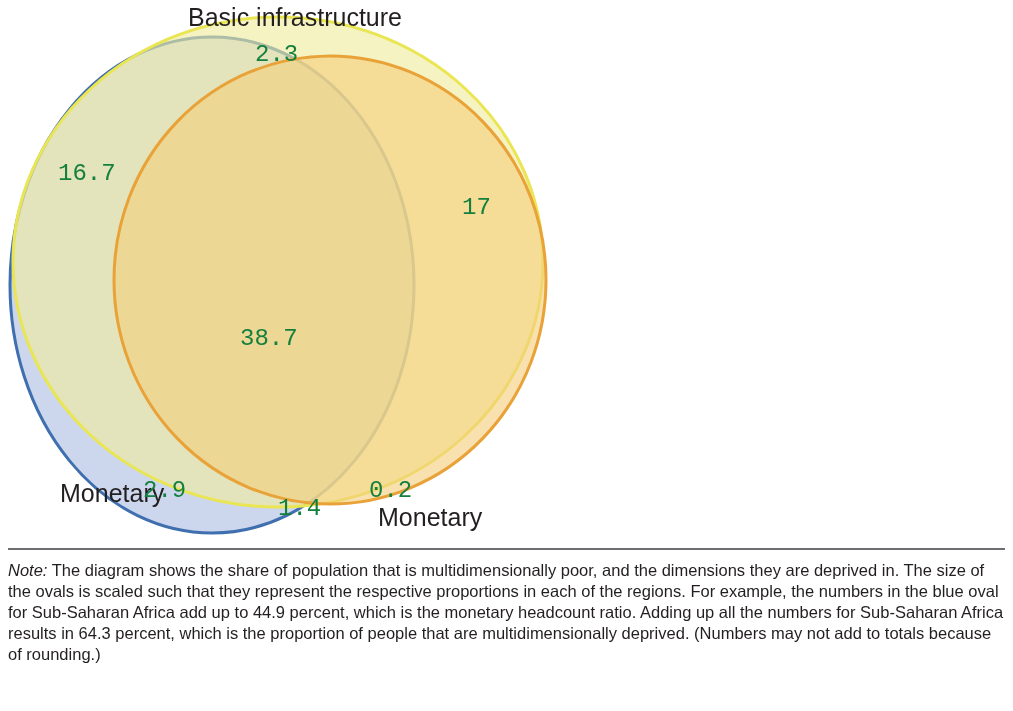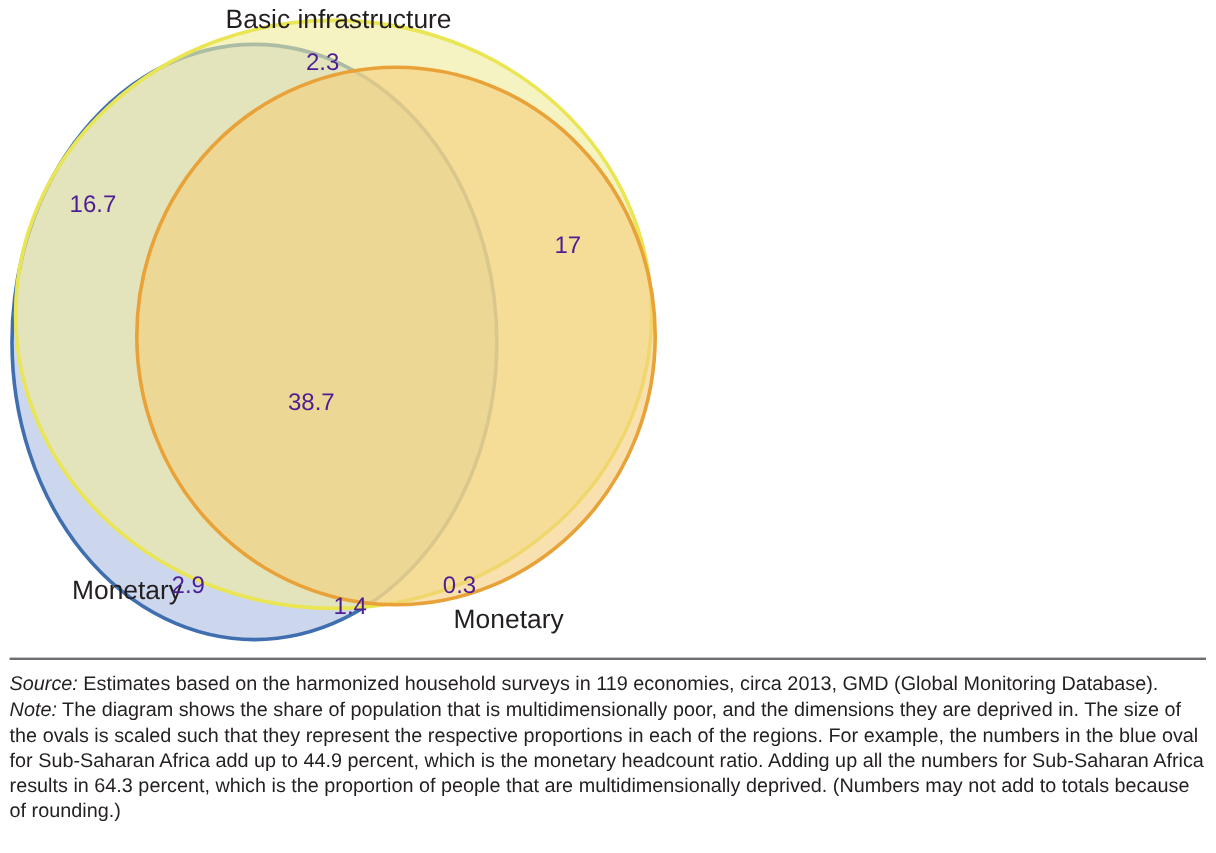--- a/index.html
+++ b/index.html
@@ -22,29 +22,30 @@
     width: 1013px;
     height: 548px;
   }
   #venn-svg {
     position: absolute;
     left: 0;
     top: 0;
   }
   .venn-label {
     position: absolute;
-    font-size: 22px;
+    font-size: 25px;
     color: #231f20;
     white-space: nowrap;
   }
   .venn-value {
     position: absolute;
-    font-size: 20px;
-    color: #4c1d95;
+    font-size: 24px;
+    color: #15803d;
     white-space: nowrap;
+    font-family: Liberation Mono, monospace;
   }
   #notes {
     position: absolute;
     left: 8px;
     top: 548px;
     width: 998px;
   }
   .divider {
     width: 997px;
     height: 2px;
@@ -87,25 +88,22 @@
   <div class="venn-value" style="left:58px; top:160px;">16.7</div>
 
   <div class="venn-value" style="left:462px; top:194px;">17</div>
 
   <div class="venn-value" style="left:240px; top:325px;">38.7</div>
 
   <div class="venn-value" style="left:143px; top:477px;">2.9</div>
 
   <div class="venn-value" style="left:278px; top:495px;">1.4</div>
 
-  <div class="venn-value" style="left:369px; top:477px;">0.3</div>
+  <div class="venn-value" style="left:369px; top:477px;">0.2</div>
 
 </div>
 
 <div id="notes">
   <div class="divider"></div>
   <p class="note-line">
-    <span class="note-lead">Source:</span><span> Estimates based on the harmonized household surveys in 119 economies, circa 2013, GMD (Global Monitoring Database).</span>
-  </p>
-  <p class="note-line">
     <span class="note-lead">Note:</span><span> The diagram shows the share of population that is multidimensionally poor, and the dimensions they are deprived in. The size of the ovals is scaled such that they represent the respective proportions in each of the regions. For example, the numbers in the blue oval for Sub-Saharan Africa add up to 44.9 percent, which is the monetary headcount ratio. Adding up all the numbers for Sub-Saharan Africa results in 64.3 percent, which is the proportion of people that are multidimensionally deprived. (Numbers may not add to totals because of rounding.)</span>
   </p>
 </div>
 
 </body></html>

